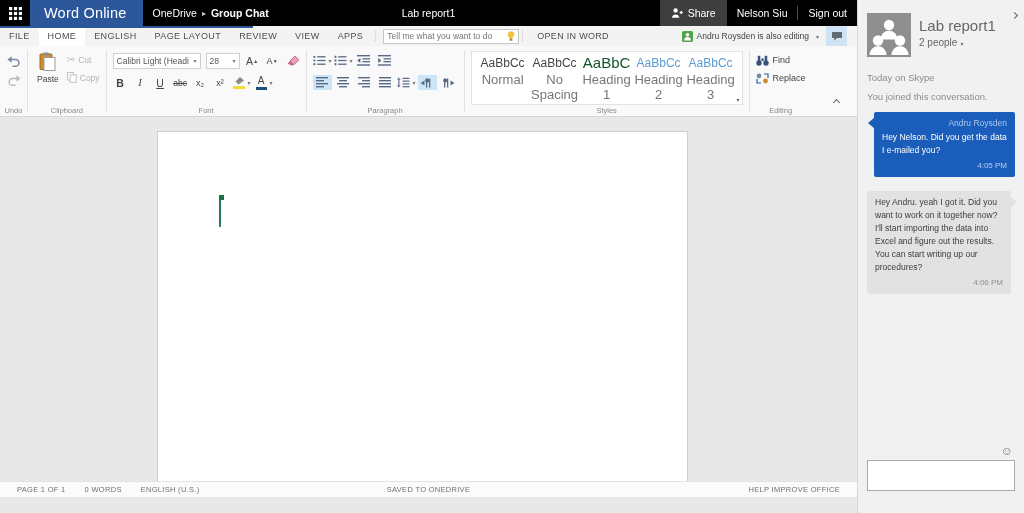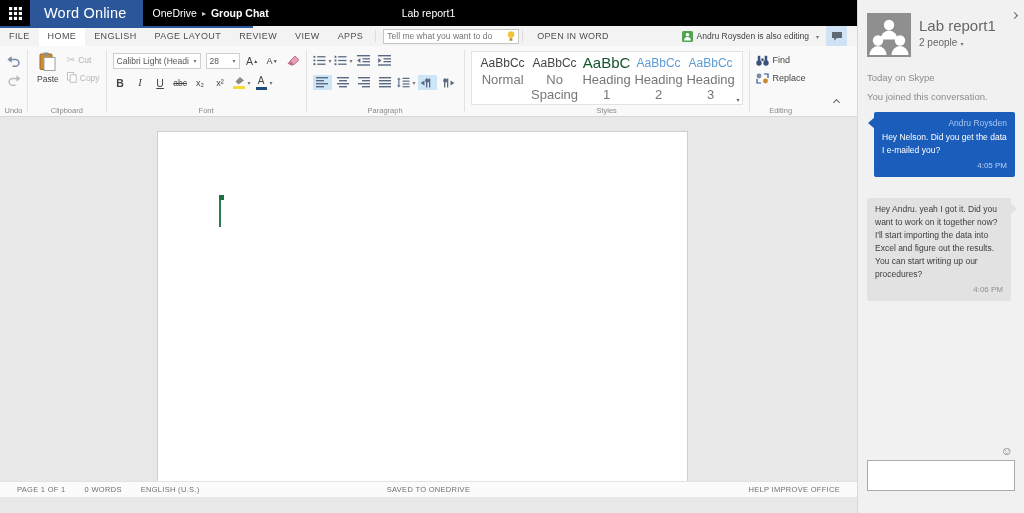--- a/index.html
+++ b/index.html
@@ -90,21 +90,21 @@
   
   .chatpanel { position:absolute; left:857px; top:0; width:167px; height:513px; background:#f1f1f1; border-left:1px solid #d8d8d8; display:flex; flex-direction:column; padding:0 9px; }
   .panel-close { position:absolute; top:4px; right:7px; cursor:pointer; }
   .chead { display:flex; gap:8px; align-items:flex-start; margin-top:13px; }
   .ctitle { font-size:15px; color:#666; line-height:17px; margin-top:4px; }
   .cpeople { font-size:10px; color:#666; margin-top:3px; cursor:pointer; }
   .meta { font-size:9.5px; color:#8c8c8c; }
   .today { margin-top:15px; }
   .joined { margin-top:8px; }
   .bub { border-radius:2px; padding:5px 8px 5px; position:relative; font-size:8.5px; line-height:13px; }
-  .bub.in { background:#1a5dbb; color:#fff; margin:10px 0 10px 7px; }
+  .bub.in { background:#1a5dbb; color:#fff; margin:10px 0 3px 7px; }
   .bub.in::before { content:""; position:absolute; left:-6px; top:5px; border:6px solid transparent; border-right:7px solid #1a5dbb; border-left:0; }
   .sender { text-align:right; font-size:8.5px; color:#a9c6f0; margin-bottom:1px; }
   .btime { text-align:right; font-size:8px; color:#b9cdf0; margin-top:2px; }
   .bub.out { background:#e2e2e2; color:#3c3c3c; margin:11px 4px 0 0; }
   .bub.out::after { content:""; position:absolute; right:-6px; top:5px; border:6px solid transparent; border-left:7px solid #e2e2e2; border-right:0; }
   .bub.out .btime { color:#8f8f8f; }
   .cspacer { flex:1 1 auto; }
   .emoji-row { text-align:right; color:#777; font-size:12px; padding:0 2px 2px 0; }
   .emoji-row span { cursor:pointer; }
   .chat-input { height:31px; border:1px solid #ababab; background:#fff; margin-bottom:22px; width:100%; font-size:11px; padding:0 6px; font-family:inherit; outline:none; }
@@ -131,20 +131,34 @@
             </g>
           </svg>
       </div>
       <div class="brand">Word Online</div>
       <div class="crumbs">
         <span>OneDrive</span>
         <span class="crumb-sep">▸</span>
         <span class="crumb-current">Group Chat</span>
       </div>
       <div class="title-center">Lab report1</div>
+      <div class="top-right">
+        <div class="share-btn">
+          <svg width="12" height="12" viewBox="0 0 12 12">
+              <circle cx="4.6" cy="3.4" r="2.2" fill="#fff"></circle>
+              <path d="M0.8 10.8 a3.9 4.4 0 0 1 7.6 0 Z" fill="#fff"></path>
+              <rect x="8.6" y="4.9" width="3.2" height="1.2" fill="#fff"></rect>
+              <rect x="9.6" y="3.9" width="1.2" height="3.2" fill="#fff"></rect>
+            </svg>
+          <span>Share</span>
+        </div>
+        <div class="top-user">Nelson Siu</div>
+        <div class="top-sep"></div>
+        <div class="signout">Sign out</div>
+      </div>
     </div>
 
     <div class="tabrow">
       <div class="blue-strip"></div>
       <div class="tab">FILE</div>
       <div class="tab active">HOME</div>
       <div class="tab">ENGLISH</div>
       <div class="tab">PAGE LAYOUT</div>
       <div class="tab">REVIEW</div>
       <div class="tab">VIEW</div>

